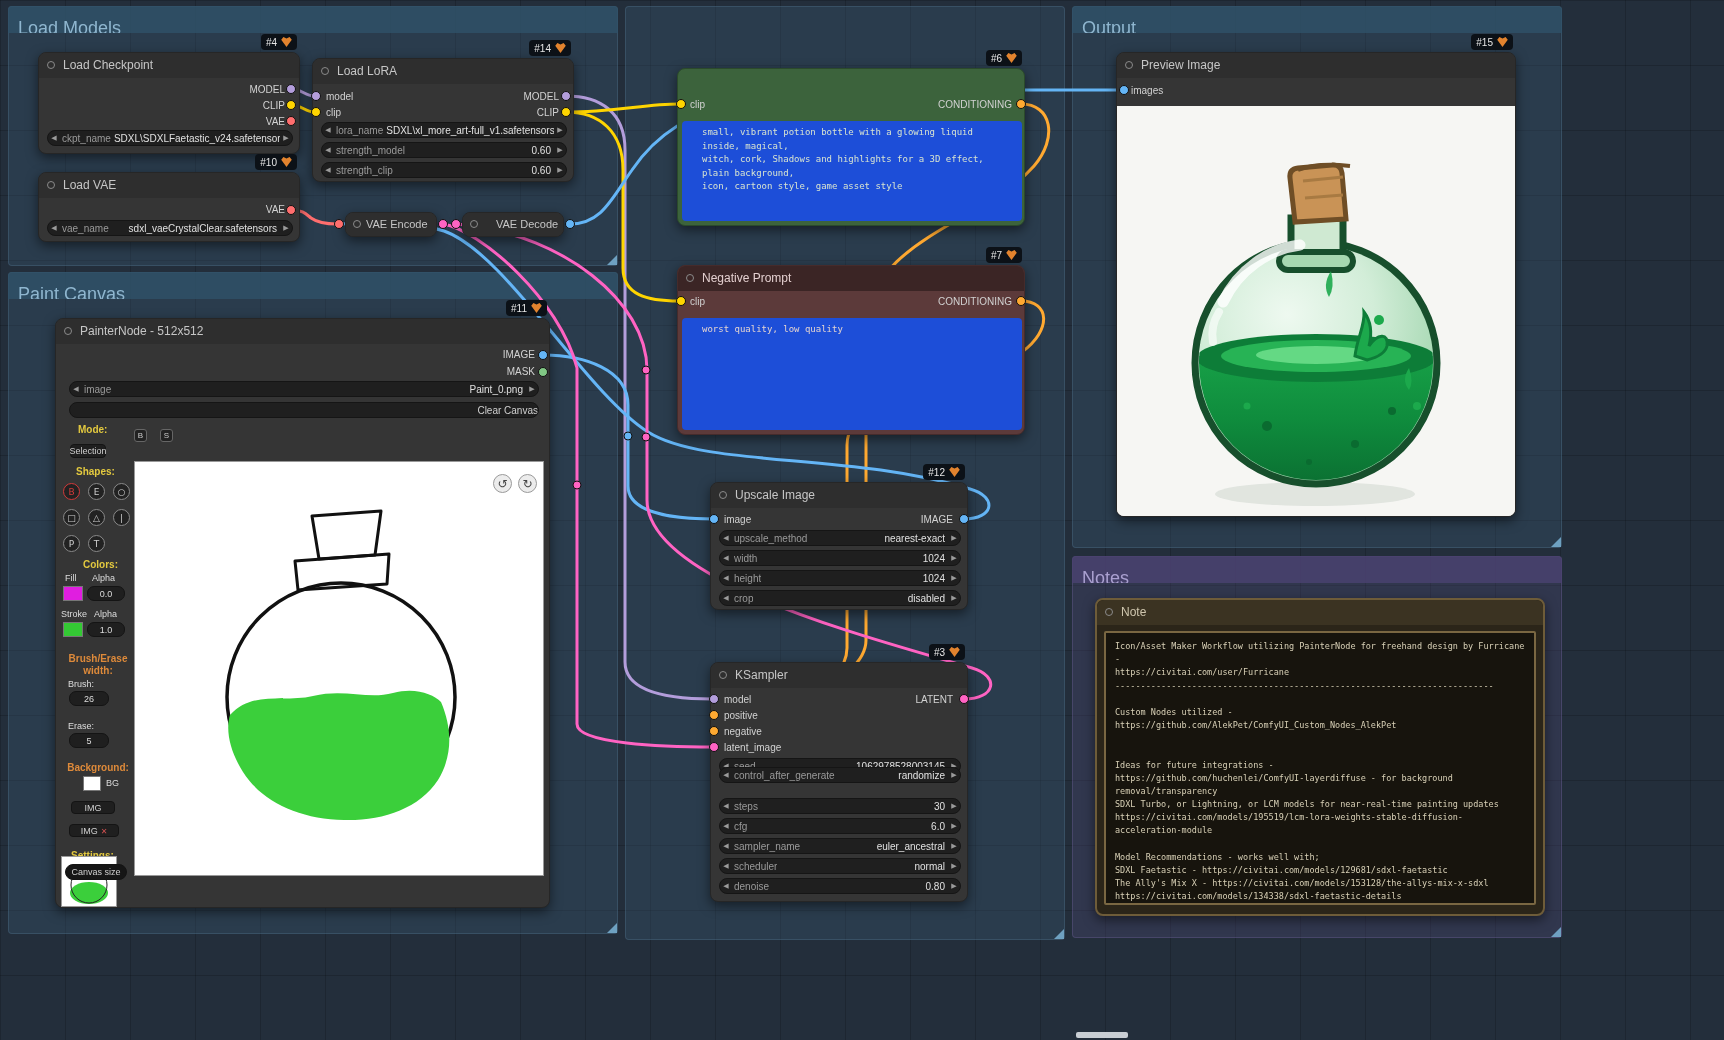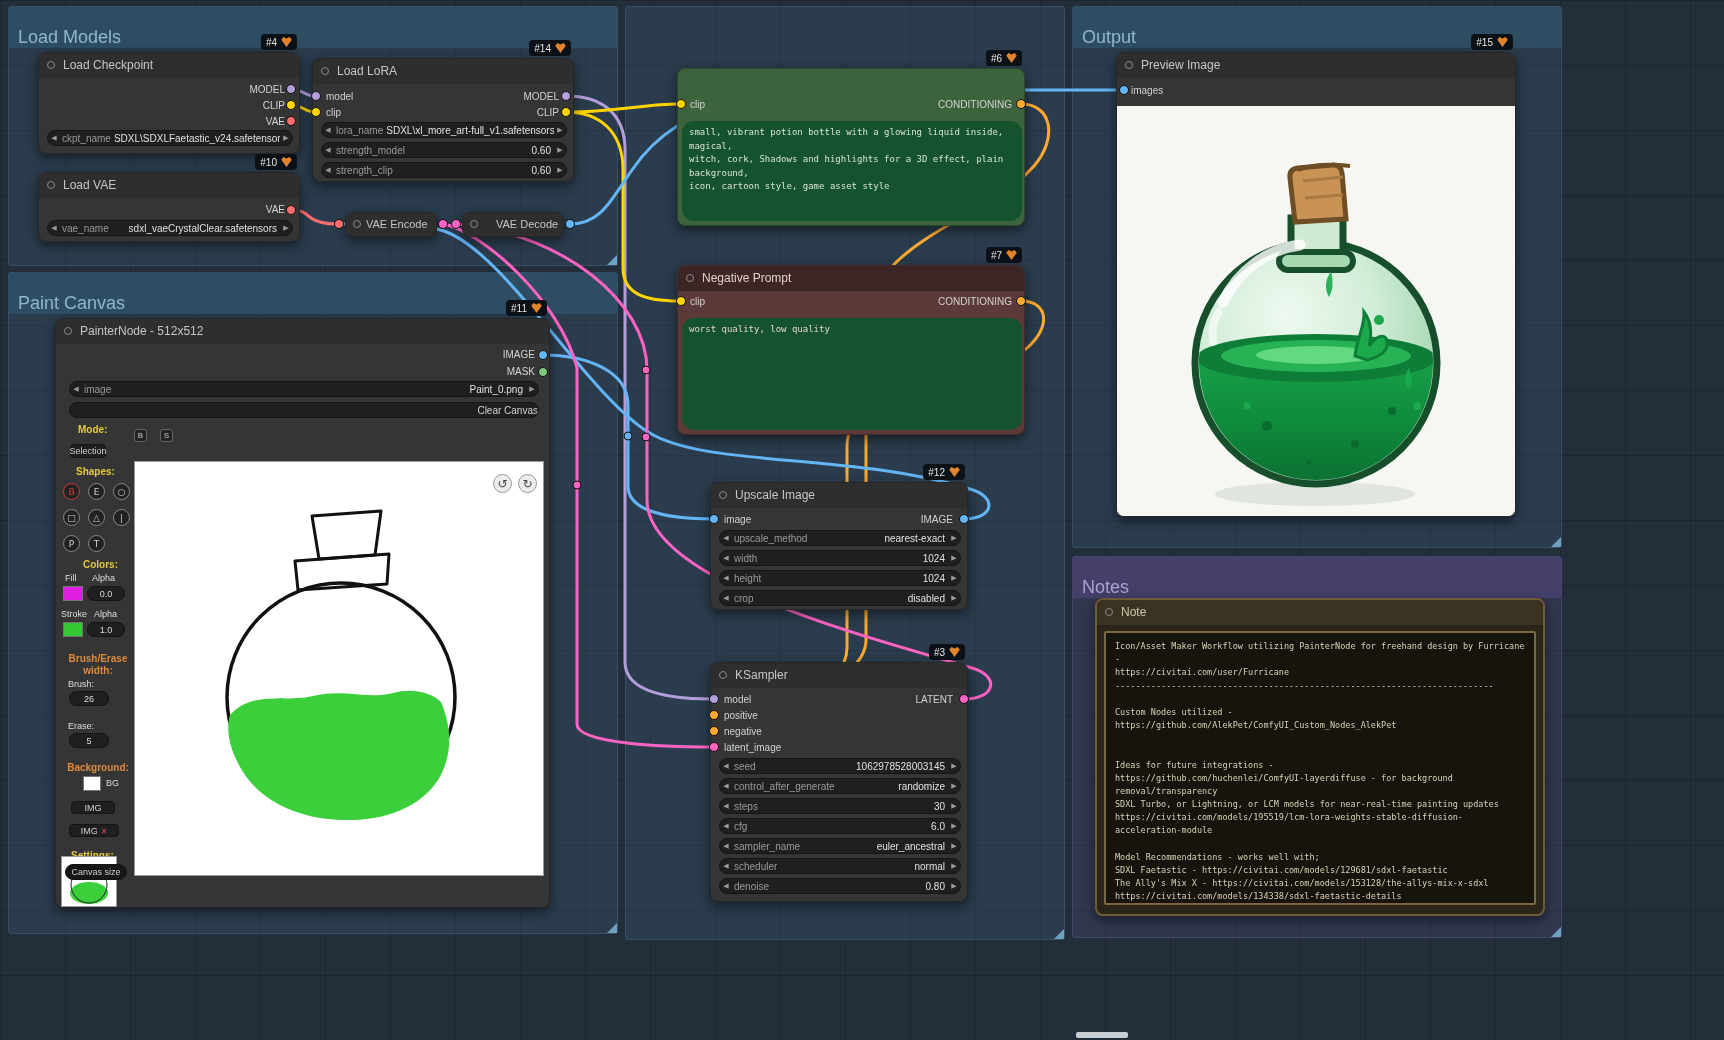--- a/index.html
+++ b/index.html
@@ -5,21 +5,21 @@
 *{margin:0;padding:0;box-sizing:border-box}
 html,body{background:#18212b}
 #stage{position:relative;width:1724px;height:1040px;overflow:hidden;background:#232e3b;
  background-image:linear-gradient(rgba(0,0,0,.17) 1px,transparent 1px),
  linear-gradient(90deg,rgba(0,0,0,.17) 1px,transparent 1px);
  background-size:65px 65px;font-family:"Liberation Sans",sans-serif}
 svg.links{position:absolute;left:0;top:0;z-index:1}
 svg.dots{position:absolute;left:0;top:0;z-index:3;pointer-events:none}
 .group{position:absolute;z-index:0;border-radius:4px}
 .gbody{position:absolute;inset:0;border-radius:4px}
-.ghead{position:absolute;left:0;top:0;right:0;height:27px;border-radius:4px 4px 0 0;font-size:18px;padding:21px 10px;white-space:nowrap;overflow:hidden}
+.ghead{position:absolute;left:0;top:0;right:0;height:27px;border-radius:4px 4px 0 0;font-size:18px;padding:12px 10px;white-space:nowrap;overflow:hidden}
 .g-blue .gbody{background:rgba(58,94,118,.30);border:1px solid rgba(92,134,163,.28)}
 .g-blue .ghead{background:rgba(47,82,105,.78);color:#8fb6cf}
 .g-purple .gbody{background:rgba(92,82,136,.26);border:1px solid rgba(122,110,170,.3)}
 .g-purple .ghead{background:rgba(74,66,112,.82);color:#aaa0d0}
 .rsz{position:absolute;right:1px;bottom:1px;width:0;height:0;border-left:10px solid transparent;border-bottom:10px solid #7ab3d6;opacity:.85}
 .node{position:absolute;z-index:2;background:#353535;border:1px solid #262626;border-radius:8px;box-shadow:0 4px 12px rgba(0,0,0,.5);color:#ccc}
 .nhead{position:relative;height:25px;line-height:24px;background:#2e2e2e;border-radius:7px 7px 0 0;font-size:12px;color:#c6c6c6;padding-left:24px;white-space:nowrap;overflow:hidden}
 .cdot{position:absolute;left:8px;top:8px;width:8px;height:8px;border:1.5px solid #8a8a8a;border-radius:50%}
 .badge{position:absolute;top:-19px;right:2px;height:16px;background:#0c1117;border-radius:4px;padding:0 5px;display:flex;align-items:center;gap:4px;font-size:10px;color:#e6e6e6;z-index:4}
 .fox{width:11px;height:10px;background:#e2832e;clip-path:polygon(50% 100%,2% 28%,22% 0,50% 16%,78% 0,98% 28%)}
@@ -27,21 +27,21 @@
 .widget{position:absolute;height:16px;background:#1f1f1f;border:1px solid #151515;border-radius:8px;display:flex;align-items:center;font-size:10px;overflow:hidden}
 .wl,.wr{width:12px;text-align:center;color:#9a9a9a;font-size:7px;flex:0 0 auto}
 .wl::before{content:"◀"}.wr::before{content:"▶"}
 .wlab{color:#9a9a9a;white-space:nowrap;overflow:hidden;max-width:46%;flex:0 1 auto;padding-left:2px}
 .wval{flex:1;text-align:right;color:#e0e0e0;white-space:nowrap;overflow:hidden;padding:0 3px}
 .btnw{justify-content:flex-end;color:#d0d0d0;cursor:pointer;font-size:10px}
 .node.green{background:#3c633c;border-color:#2b4a2b}
 .node.green .nhead{background:#294829;color:#cfe3cf}
 .node.maroon{background:#5c3a3a;border-color:#452b2b}
 .node.maroon .nhead{background:#3b2525;color:#e3cfcf}
-.ta{position:absolute;background:#14532d;border-radius:12px;padding:5px 7px;font-family:"DejaVu Sans Mono",monospace;font-size:9px;line-height:1.5;color:#d8e4d0;white-space:pre-wrap;overflow:hidden}
+.ta{position:absolute;background:#1d4ed8;border-radius:4px;padding:5px 20px;font-family:"DejaVu Sans Mono",monospace;font-size:9px;line-height:1.5;color:#d8e4d0;white-space:pre-wrap;overflow:hidden}
 .node.maroon .ta{color:#e4d4d0}
 .node.note-node{background:#2b2519;border:2px solid #6e5c39}
 .node.note-node .nhead{background:#3b3322;color:#cfc6ae}
 .note-inner{position:absolute;left:7px;right:7px;top:31px;bottom:9px;background:#17140d;border:2px solid #7a6742;border-radius:2px;padding:7px 9px;overflow:hidden;font-family:"DejaVu Sans Mono",monospace;font-size:8.5px;line-height:1.55;color:#d8d0b6;white-space:pre-wrap}
 .imgarea{position:absolute;background:#f6f6f3;overflow:hidden}
 .small-btn{position:absolute;background:#1f1f1f;border:1px solid #141414;border-radius:4px;font-size:9px;color:#cfcfcf;display:flex;align-items:center;justify-content:center;cursor:pointer}
 .ylab{position:absolute;font-size:10px;color:#e3c93f;font-weight:700;white-space:nowrap}
 .olab{position:absolute;font-size:10px;color:#de8a3a;font-weight:700;text-align:center;line-height:1.15}
 .tlab{position:absolute;font-size:9px;color:#ddd;white-space:nowrap}
 .mode-btn{position:absolute;width:13px;height:13px;border-radius:3px;background:#222;border:1px solid #666;color:#ccc;font-size:8px;display:flex;align-items:center;justify-content:center}
@@ -344,21 +344,21 @@
     <span class="slot" style="left:13px;top:47px">positive</span>
     <span class="slot" style="left:13px;top:63px">negative</span>
     <span class="slot" style="left:13px;top:79px">latent_image</span>
     <span class="slot" style="right:14px;top:31px">LATENT</span>
     <div class="widget" style="left:8px;top:95px;width:242px">
       <span class="wl"></span>
       <span class="wlab">seed</span>
       <span class="wval">1062978528003145</span>
       <span class="wr"></span>
     </div>
-    <div class="widget" style="left:8px;top:115px;width:242px">
+    <div class="widget" style="left:8px;top:104px;width:242px">
       <span class="wl"></span>
       <span class="wlab" style="max-width:60%">control_after_generate</span>
       <span class="wval">randomize</span>
       <span class="wr"></span>
     </div>
     <div class="widget" style="left:8px;top:135px;width:242px">
       <span class="wl"></span>
       <span class="wlab">steps</span>
       <span class="wval">30</span>
       <span class="wr"></span>

